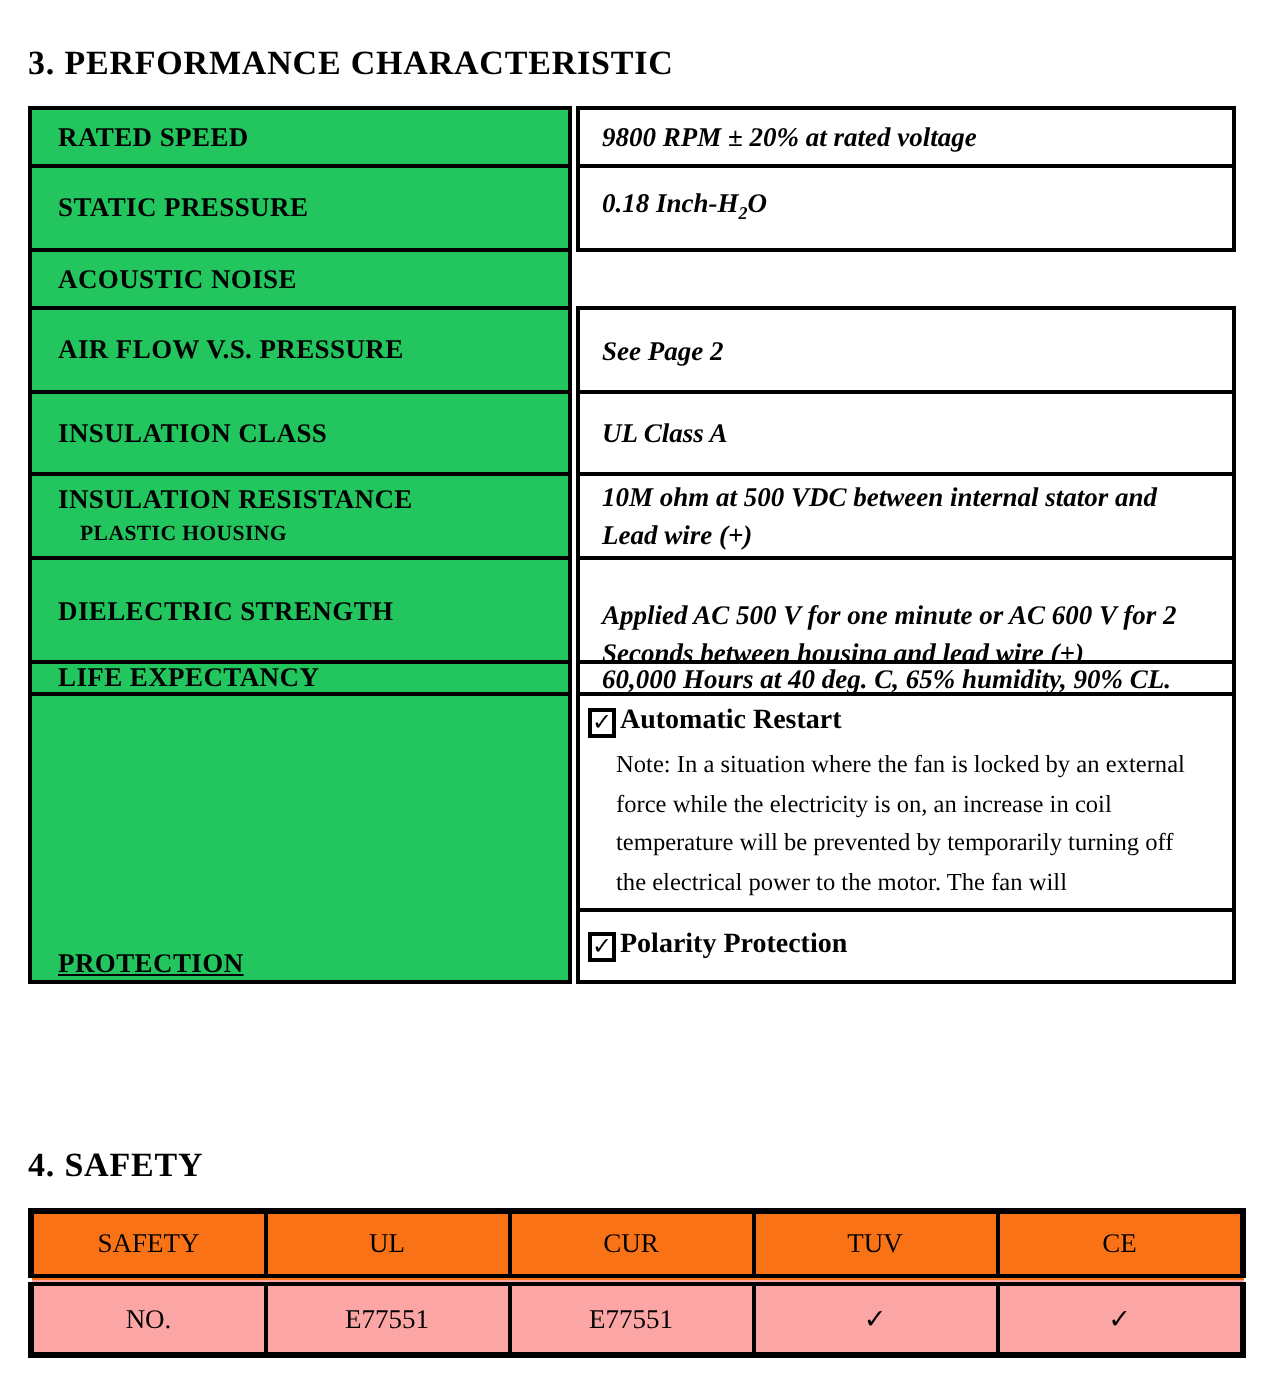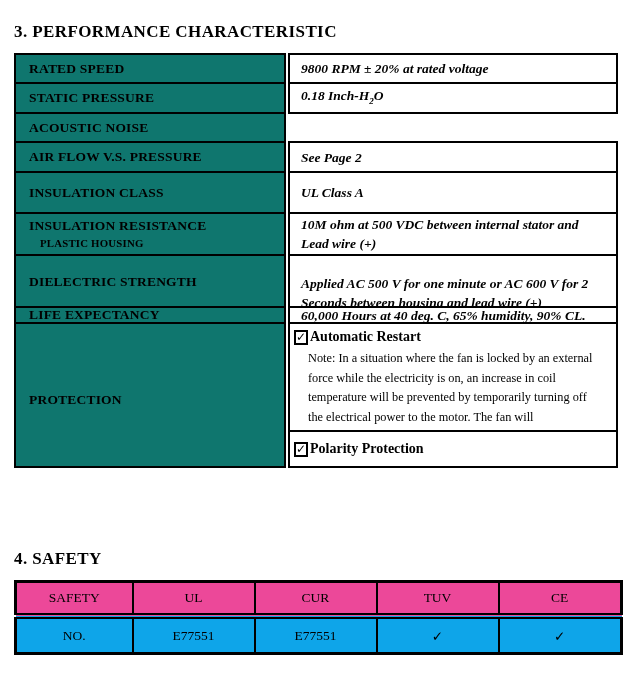--- a/index.html
+++ b/index.html
@@ -12,41 +12,41 @@
     font-size:17px;font-weight:bold;letter-spacing:.4px;
     margin:0 0 13px 0;line-height:17px;
   }
   .t2{margin-top:82px;margin-bottom:13px;}
 
   
   .ptable{width:606px;}
   .prow{display:flex;margin-top:-2px;}
   .prow.first{margin-top:0;}
   .pl{
-    width:272px;box-sizing:border-box;background:#0f766e;
+    width:272px;box-sizing:border-box;background:#22c55e;
     border:2px solid #000;
     display:flex;flex-direction:column;justify-content:center;
     padding-left:13px;
   }
   .pr{
     width:330px;margin-left:2px;box-sizing:border-box;background:#fff;
     border:2px solid #000;
     display:flex;flex-direction:column;justify-content:center;
     padding-left:11px;
     font-style:italic;
   }
   .lab{font-weight:bold;font-size:13.5px;letter-spacing:.2px;line-height:16px;}
   .sublab{font-weight:bold;font-size:10.8px;letter-spacing:.2px;margin-left:11px;line-height:14px;margin-top:2px;}
   .val{font-weight:bold;font-size:13.5px;line-height:17px;}
   .vline{font-weight:bold;font-size:13.5px;line-height:19px;}
   sub.vsub{font-size:9px;}
-  .h31{height:31px}.h32{height:32px}.h33{height:43px}
+  .h31{height:31px}.h32{height:44px}.h33{height:43px}
   .h44{height:44px}.h54{height:54px}.h35{height:18px}.h146{height:146px}
   .topalign{justify-content:flex-start;padding-top:18px;}
-  .protl{justify-content:center;padding-top:10px;}
+  .protl{justify-content:flex-end;padding-top:10px;text-decoration:underline;}
   .pstack{width:330px;margin-left:2px;display:flex;flex-direction:column;}
   .pbox{box-sizing:border-box;border:2px solid #000;background:#fff;padding-left:4px;}
   .pbox1{height:110px;padding-top:4px;}
   .pbox2{height:38px;margin-top:-2px;display:flex;align-items:center;}
   .ptitle{font-weight:bold;font-size:14px;line-height:18px;display:flex;align-items:center;}
   .cbx{
     display:inline-block;width:10px;height:11px;border:2px solid #000;
     font-size:12px;font-weight:bold;line-height:11px;text-align:center;
     margin-right:2px;font-family:"DejaVu Sans",sans-serif;
   }
@@ -58,23 +58,23 @@
   
   table.stable{
     width:606px;border-collapse:collapse;table-layout:fixed;
     border:3px solid #000;
   }
   table.stable th,table.stable td{
     border:2px solid #000;font-size:13.5px;font-weight:normal;
     padding:0;text-align:center;
   }
   table.stable th{
-    background:#ec4899;height:30px;border-bottom:6px double #000;
-  }
-  table.stable td{height:33px;background:#0ea5e9;}
+    background:#f97316;height:30px;border-bottom:6px double #000;
+  }
+  table.stable td{height:33px;background:#fca5a5;}
   th.cfirst,td.cfirst{text-align:left;padding-left:8px;}
   .chk{font-family:"DejaVu Sans",sans-serif;font-size:13px;}
 </style>
 </head>
 <body>
 
 <div class="doc">
 
   <div class="sec-title">3. PERFORMANCE CHARACTERISTIC</div>
 

